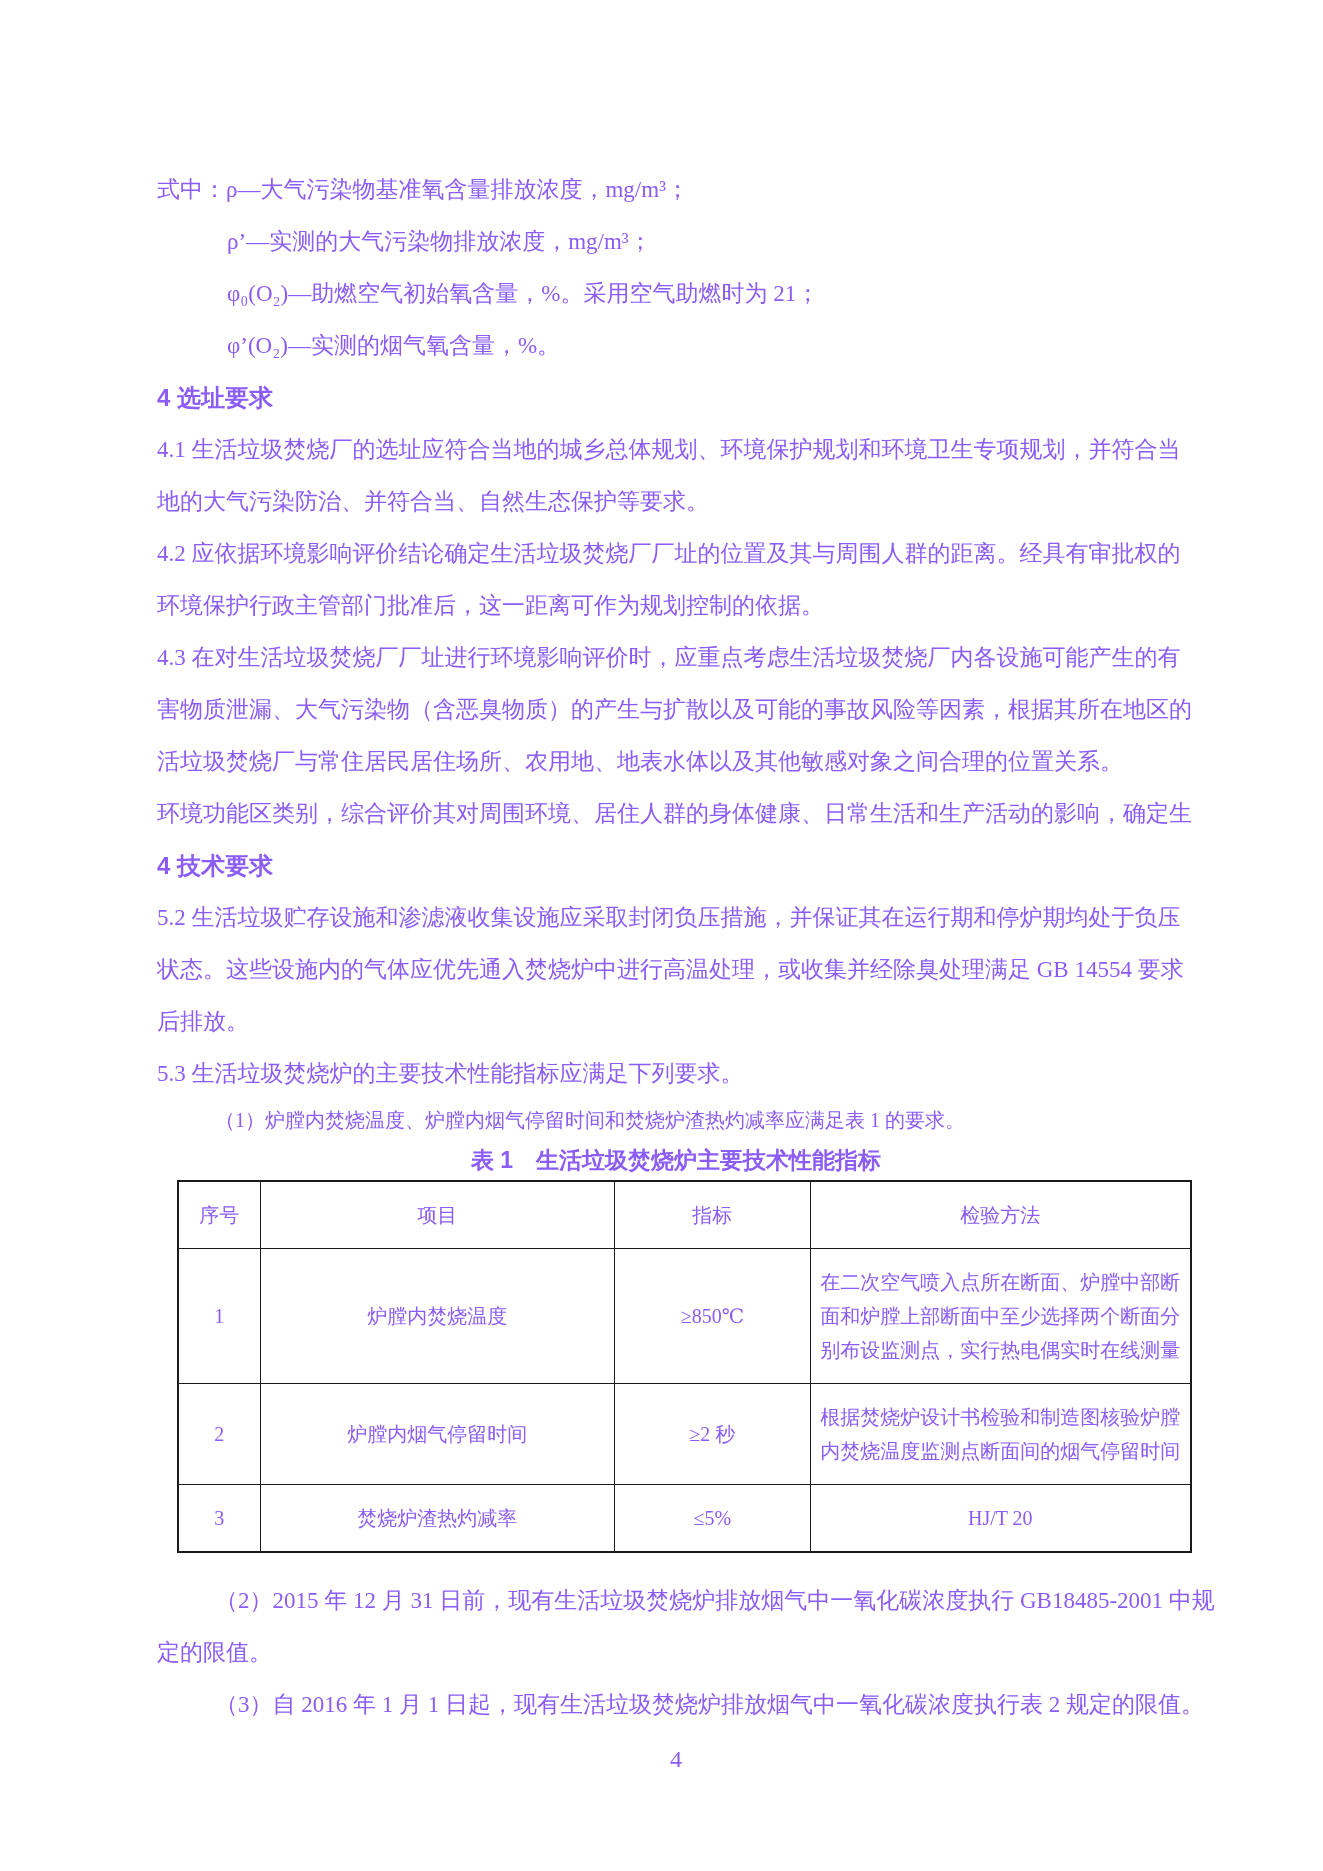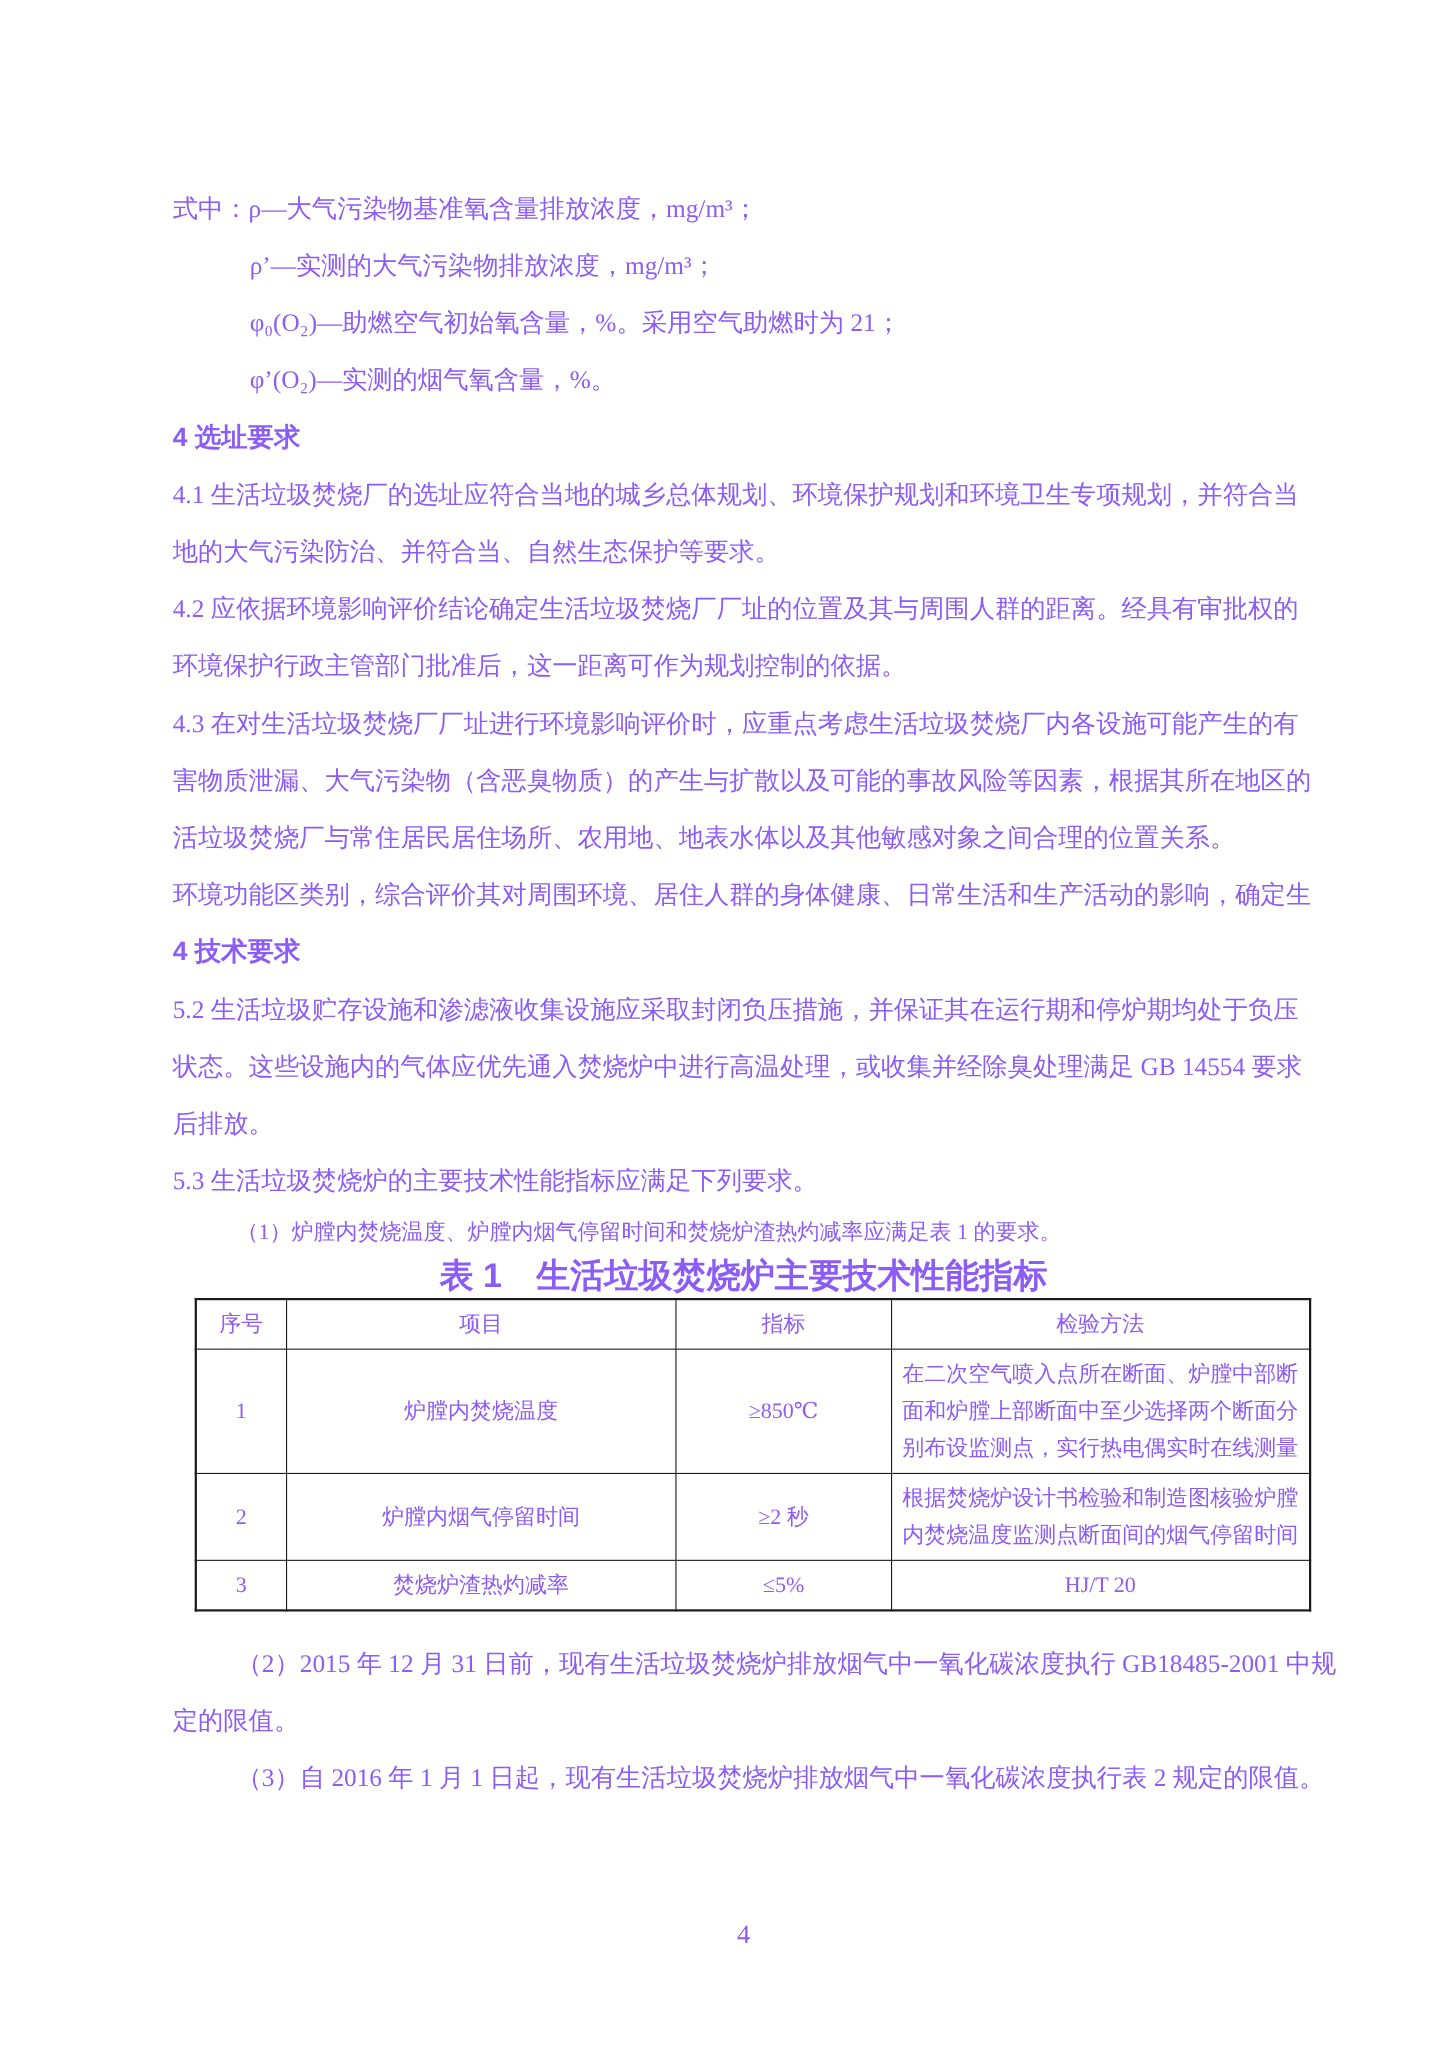--- a/index.html
+++ b/index.html
@@ -28,34 +28,34 @@
     font-family:"Liberation Sans","DejaVu Sans",sans-serif;
     font-weight:bold;
     font-size:24px;
   }
   .item-line{height:40px;line-height:40px;font-size:20px;white-space:nowrap;}
   .tbl-title{
     height:40px;line-height:40px;
     text-align:center;
     font-family:"Liberation Sans","DejaVu Sans",sans-serif;
     font-weight:bold;
-    font-size:31px;
+    font-size:23px;
     white-space:nowrap;
   }
   table.perf{
     width:1015px;
     margin-left:20px;
     border-collapse:collapse;
     table-layout:fixed;
     font-size:20px;
     border:2px solid #1a1a1a;
   }
   table.perf th, table.perf td{
     border:1px solid #1a1a1a;
-    padding:5px 6px;
+    padding:16px 6px;
     text-align:center;
     vertical-align:middle;
     line-height:34px;
     font-weight:normal;
   }
   table.perf th{height:34px;}
   td.method{text-align:left;padding-left:10px;padding-right:8px;margin-top:26px;}
   .gap{height:22px;}
   .footer{
     position:absolute;

